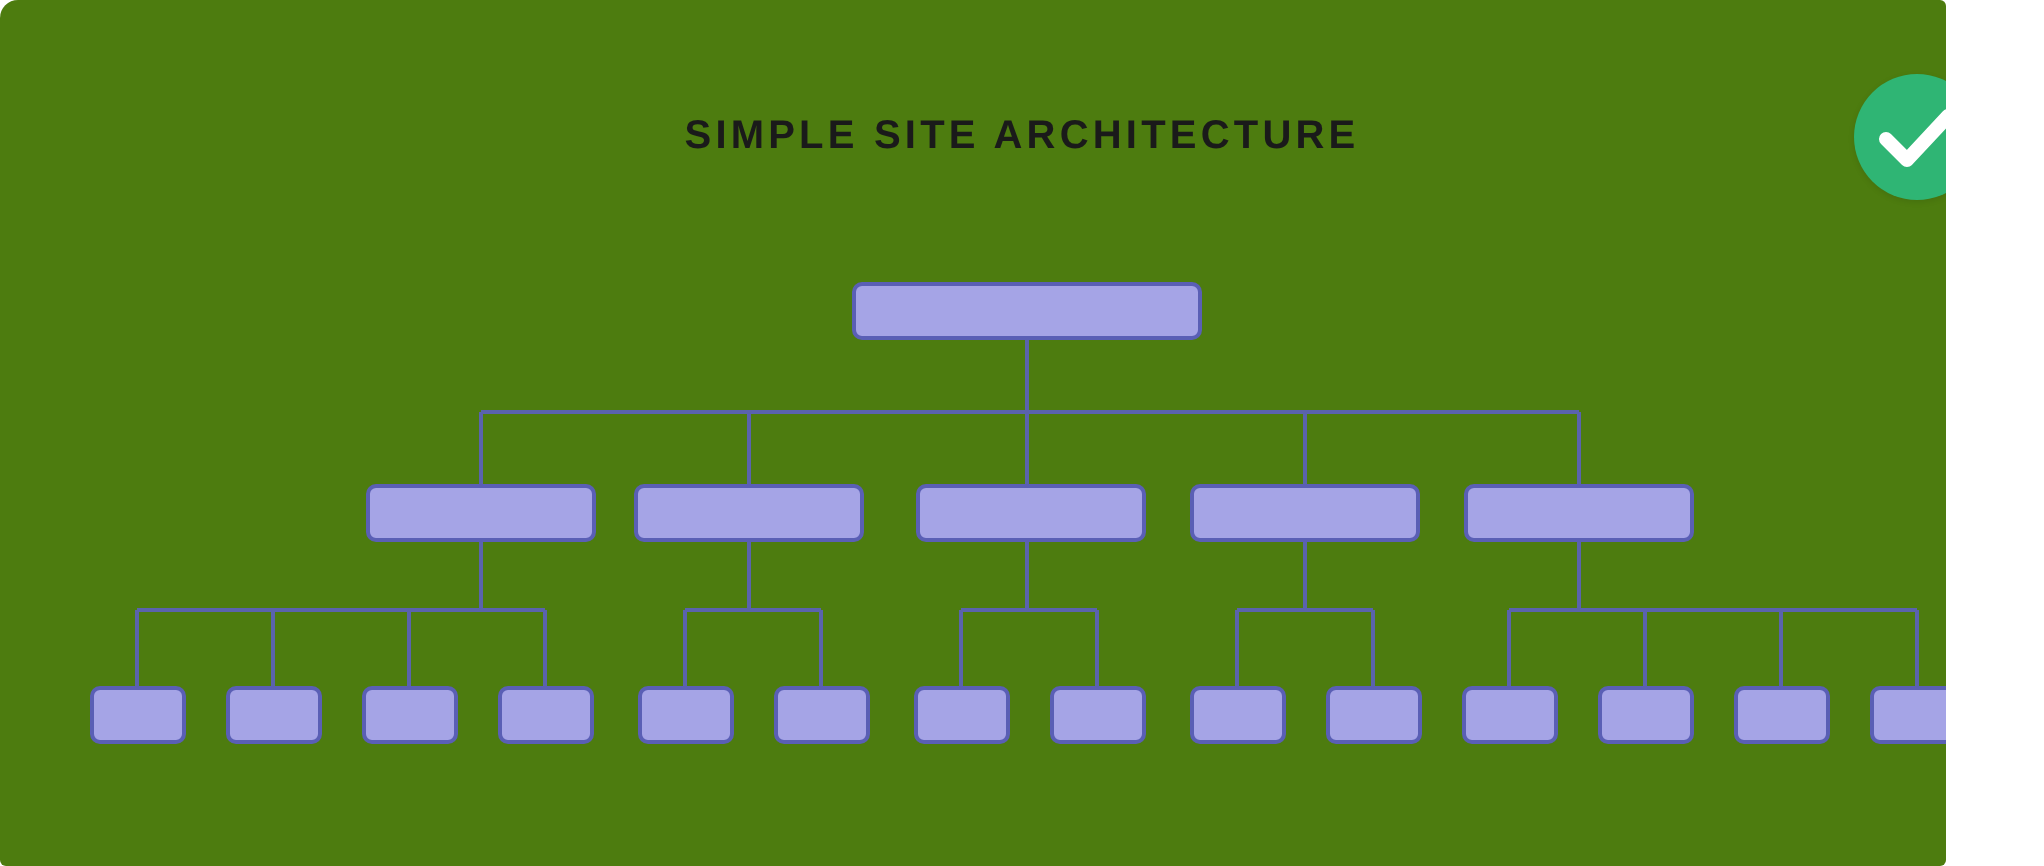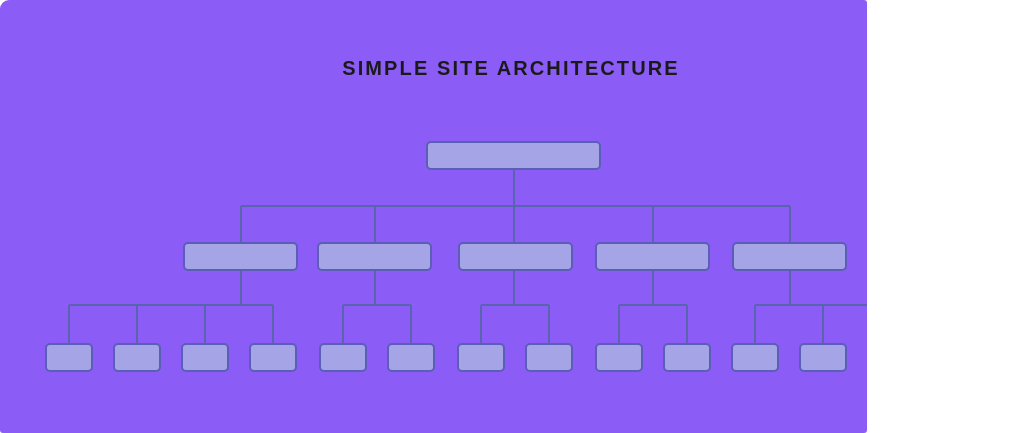--- a/index.html
+++ b/index.html
@@ -7,23 +7,23 @@
     margin: 0;
     padding: 0;
     background: #ffffff;
   }
   body {
     font-family: "Liberation Sans", sans-serif;
   }
 
   .canvas {
     position: relative;
-    width: 867px;
+    width: 973px;
     height: 433px;
-    background: #8b5cf6;
+    background: #4d7c0f;
     border-radius: 9px 3px 3px 3px;
     overflow: hidden;
   }
 
   
   .diagram-title {
     position: absolute;
     left: 0;
     top: 57px;
     width: 1022px;

